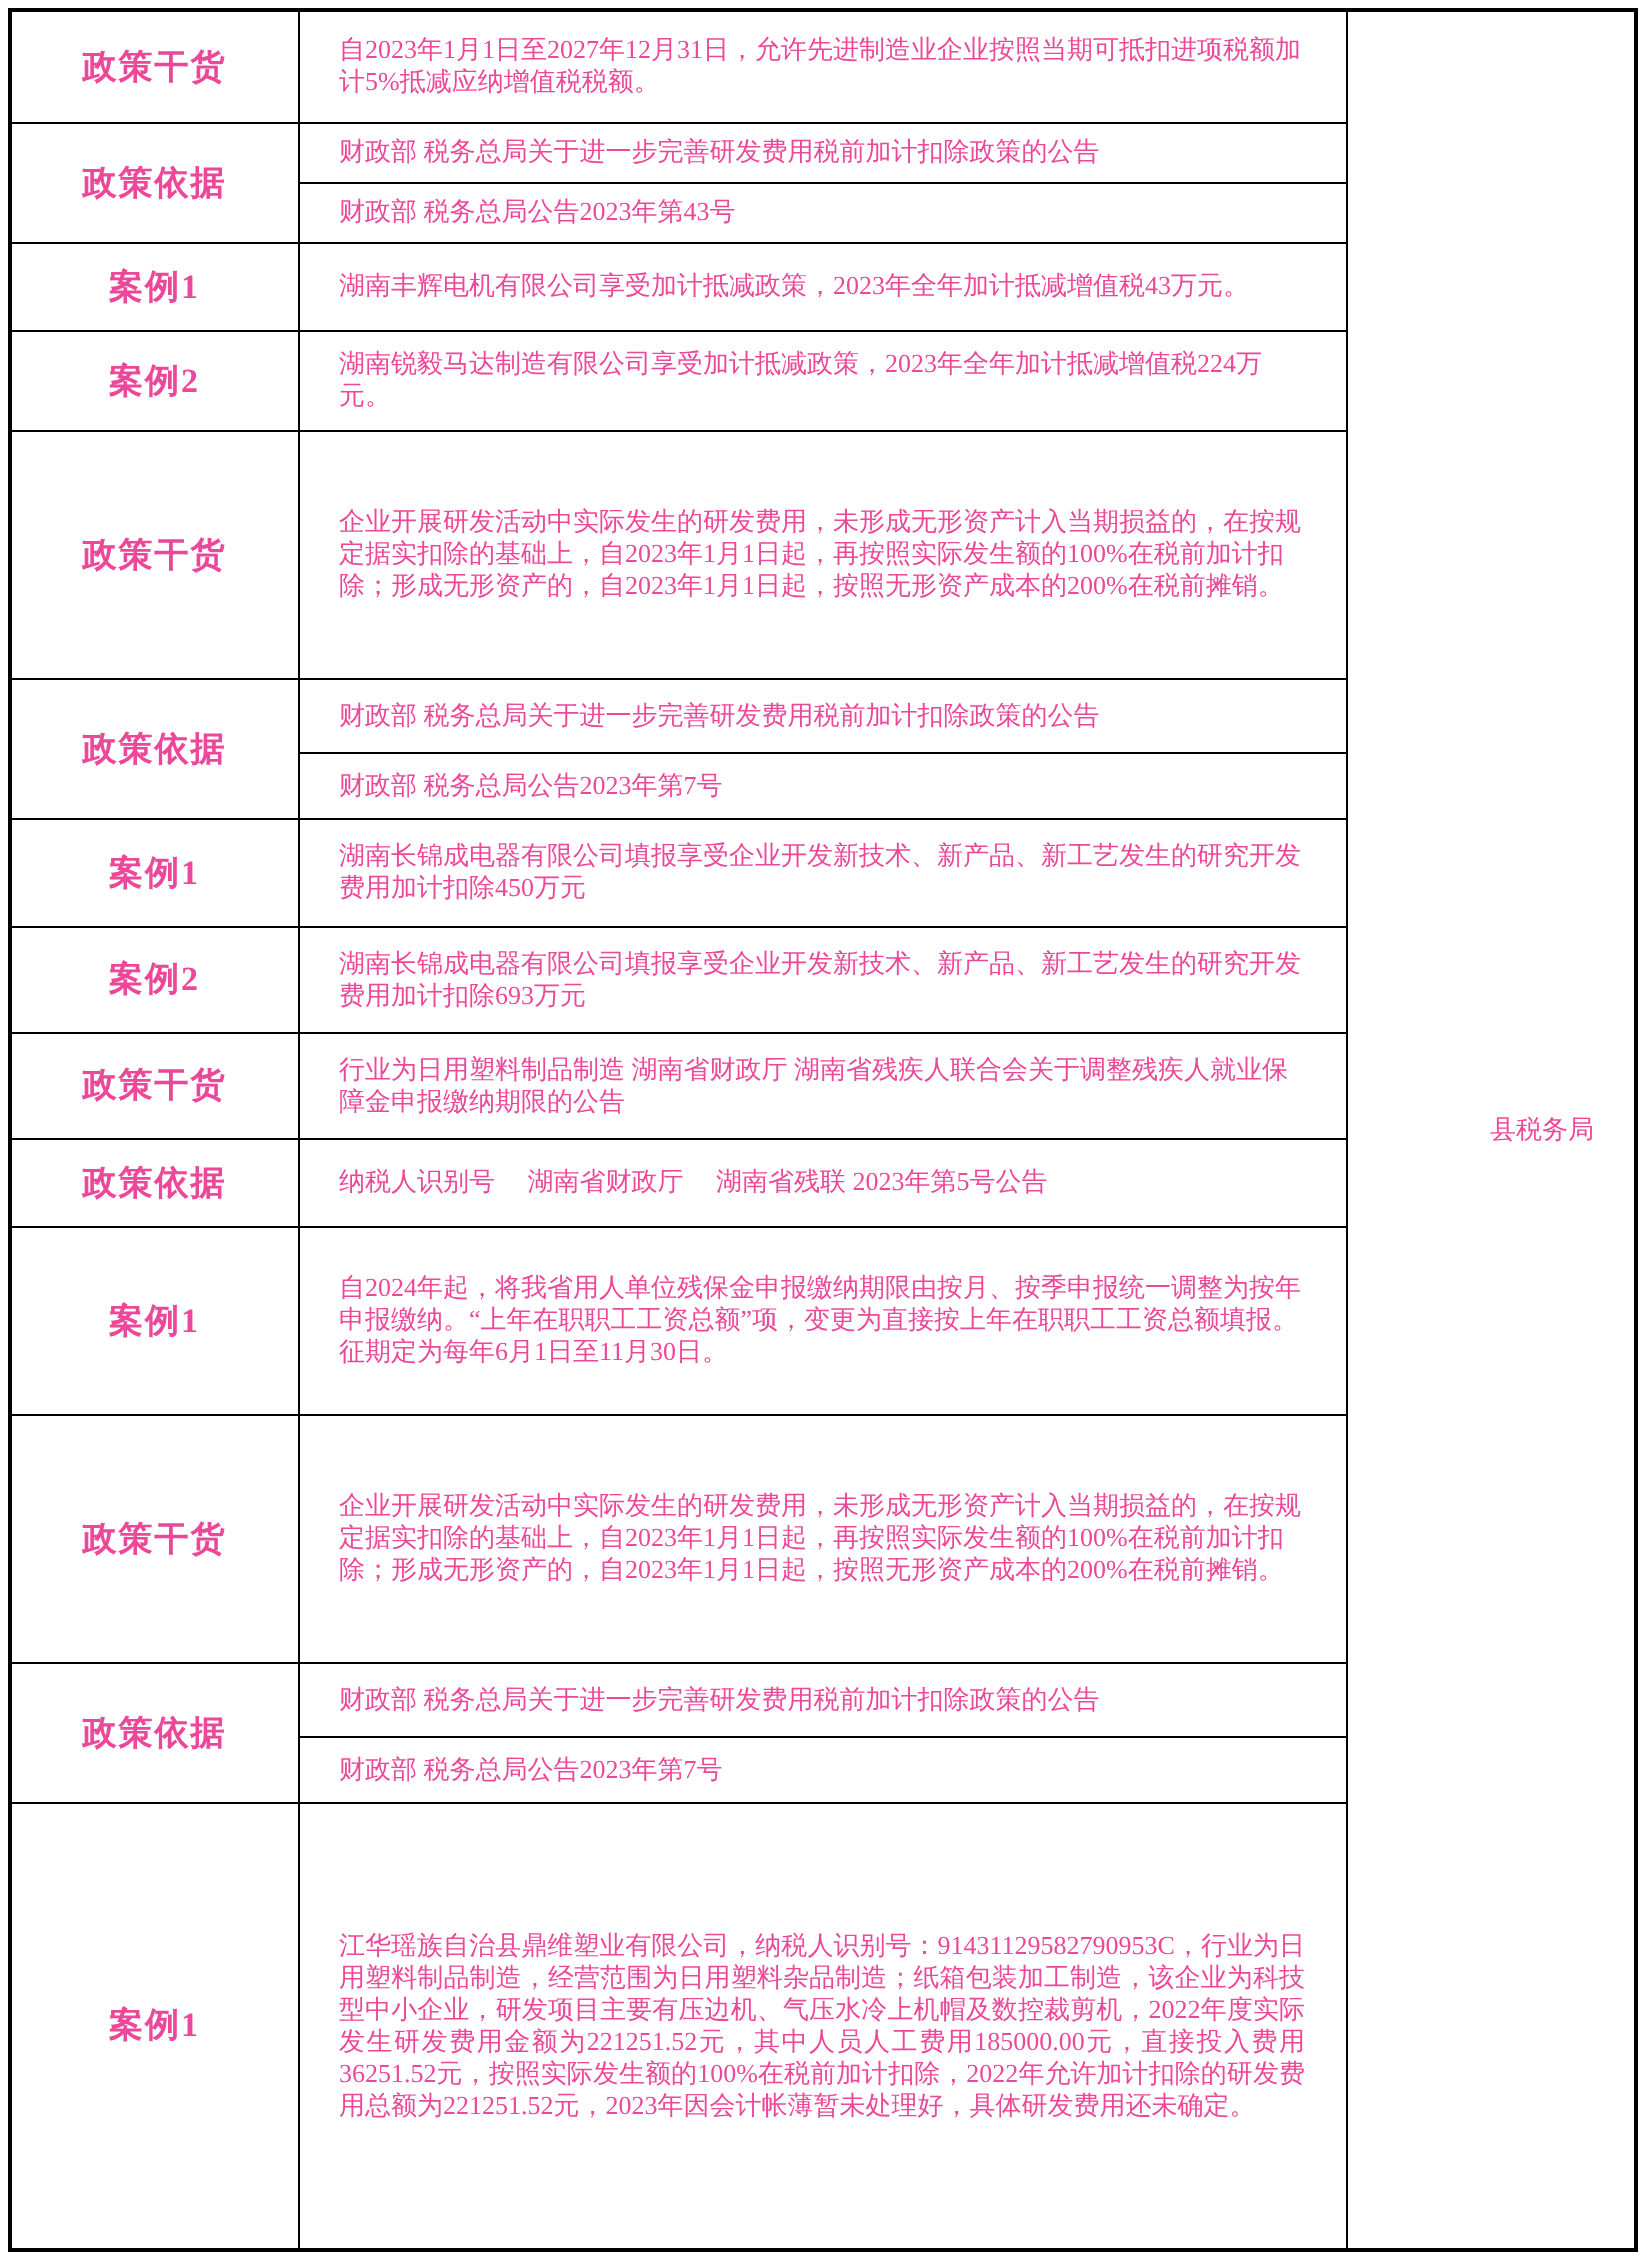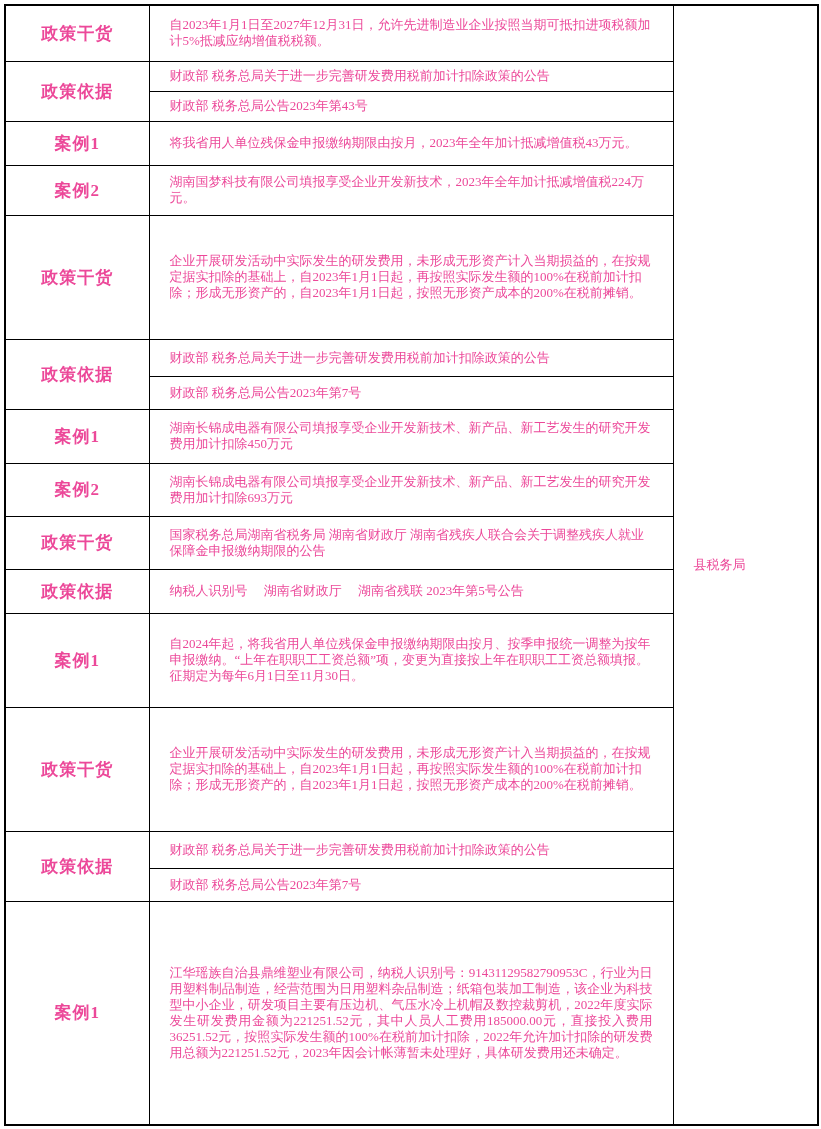--- a/index.html
+++ b/index.html
@@ -42,21 +42,21 @@
     font-size: 13px;
     line-height: 16px;
     text-align: left;
   }
   td.content.justify {
     text-align: justify;
     margin-left: 27px;
   }
   td.side {
     font-size: 13px;
-    text-align: left;
+    text-align: right;
     font-family: Liberation Serif, serif;
   }
 </style>
 </head>
 <body>
 
 <div class="page">
   <table class="policy-table">
     <colgroup>
       <col class="c-label">
@@ -74,26 +74,26 @@
       <tr style="height:30px;">
         <td class="label" rowspan="2">政策依据</td>
         <td class="content">财政部 税务总局关于进一步完善研发费用税前加计扣除政策的公告</td>
       </tr>
       <tr style="height:30px;">
         <td class="content">财政部 税务总局公告2023年第43号</td>
       </tr>
 
       <tr style="height:44px;">
         <td class="label">案例1</td>
-        <td class="content">将我省用人单位残保金申报缴纳期限由按月，2023年全年加计抵减增值税43万元。</td>
+        <td class="content">湖南丰辉电机有限公司享受加计抵减政策，2023年全年加计抵减增值税43万元。</td>
       </tr>
 
       <tr style="height:50px;">
         <td class="label">案例2</td>
-        <td class="content">湖南国梦科技有限公司填报享受企业开发新技术，2023年全年加计抵减增值税224万元。</td>
+        <td class="content">湖南锐毅马达制造有限公司享受加计抵减政策，2023年全年加计抵减增值税224万元。</td>
       </tr>
 
       <tr style="height:124px;">
         <td class="label">政策干货</td>
         <td class="content">企业开展研发活动中实际发生的研发费用，未形成无形资产计入当期损益的，在按规定据实扣除的基础上，自2023年1月1日起，再按照实际发生额的100%在税前加计扣除；形成无形资产的，自2023年1月1日起，按照无形资产成本的200%在税前摊销。</td>
       </tr>
 
       <tr style="height:37px;">
         <td class="label" rowspan="2">政策依据</td>
         <td class="content">财政部 税务总局关于进一步完善研发费用税前加计扣除政策的公告</td>
@@ -107,21 +107,21 @@
         <td class="content">湖南长锦成电器有限公司填报享受企业开发新技术、新产品、新工艺发生的研究开发费用加计扣除450万元</td>
       </tr>
 
       <tr style="height:53px;">
         <td class="label">案例2</td>
         <td class="content">湖南长锦成电器有限公司填报享受企业开发新技术、新产品、新工艺发生的研究开发费用加计扣除693万元</td>
       </tr>
 
       <tr style="height:53px;">
         <td class="label">政策干货</td>
-        <td class="content">国家税务总局湖南省税务局 湖南省财政厅 湖南省残疾人联合会关于调整残疾人就业保障金申报缴纳期限的公告</td>
+        <td class="content">行业为日用塑料制品制造 湖南省财政厅 湖南省残疾人联合会关于调整残疾人就业保障金申报缴纳期限的公告</td>
       </tr>
 
       <tr style="height:44px;">
         <td class="label">政策依据</td>
         <td class="content">纳税人识别号　 湖南省财政厅　 湖南省残联  2023年第5号公告</td>
       </tr>
 
       <tr style="height:94px;">
         <td class="label">案例1</td>
         <td class="content">自2024年起，将我省用人单位残保金申报缴纳期限由按月、按季申报统一调整为按年申报缴纳。“上年在职职工工资总额”项，变更为直接按上年在职职工工资总额填报。征期定为每年6月1日至11月30日。</td>

